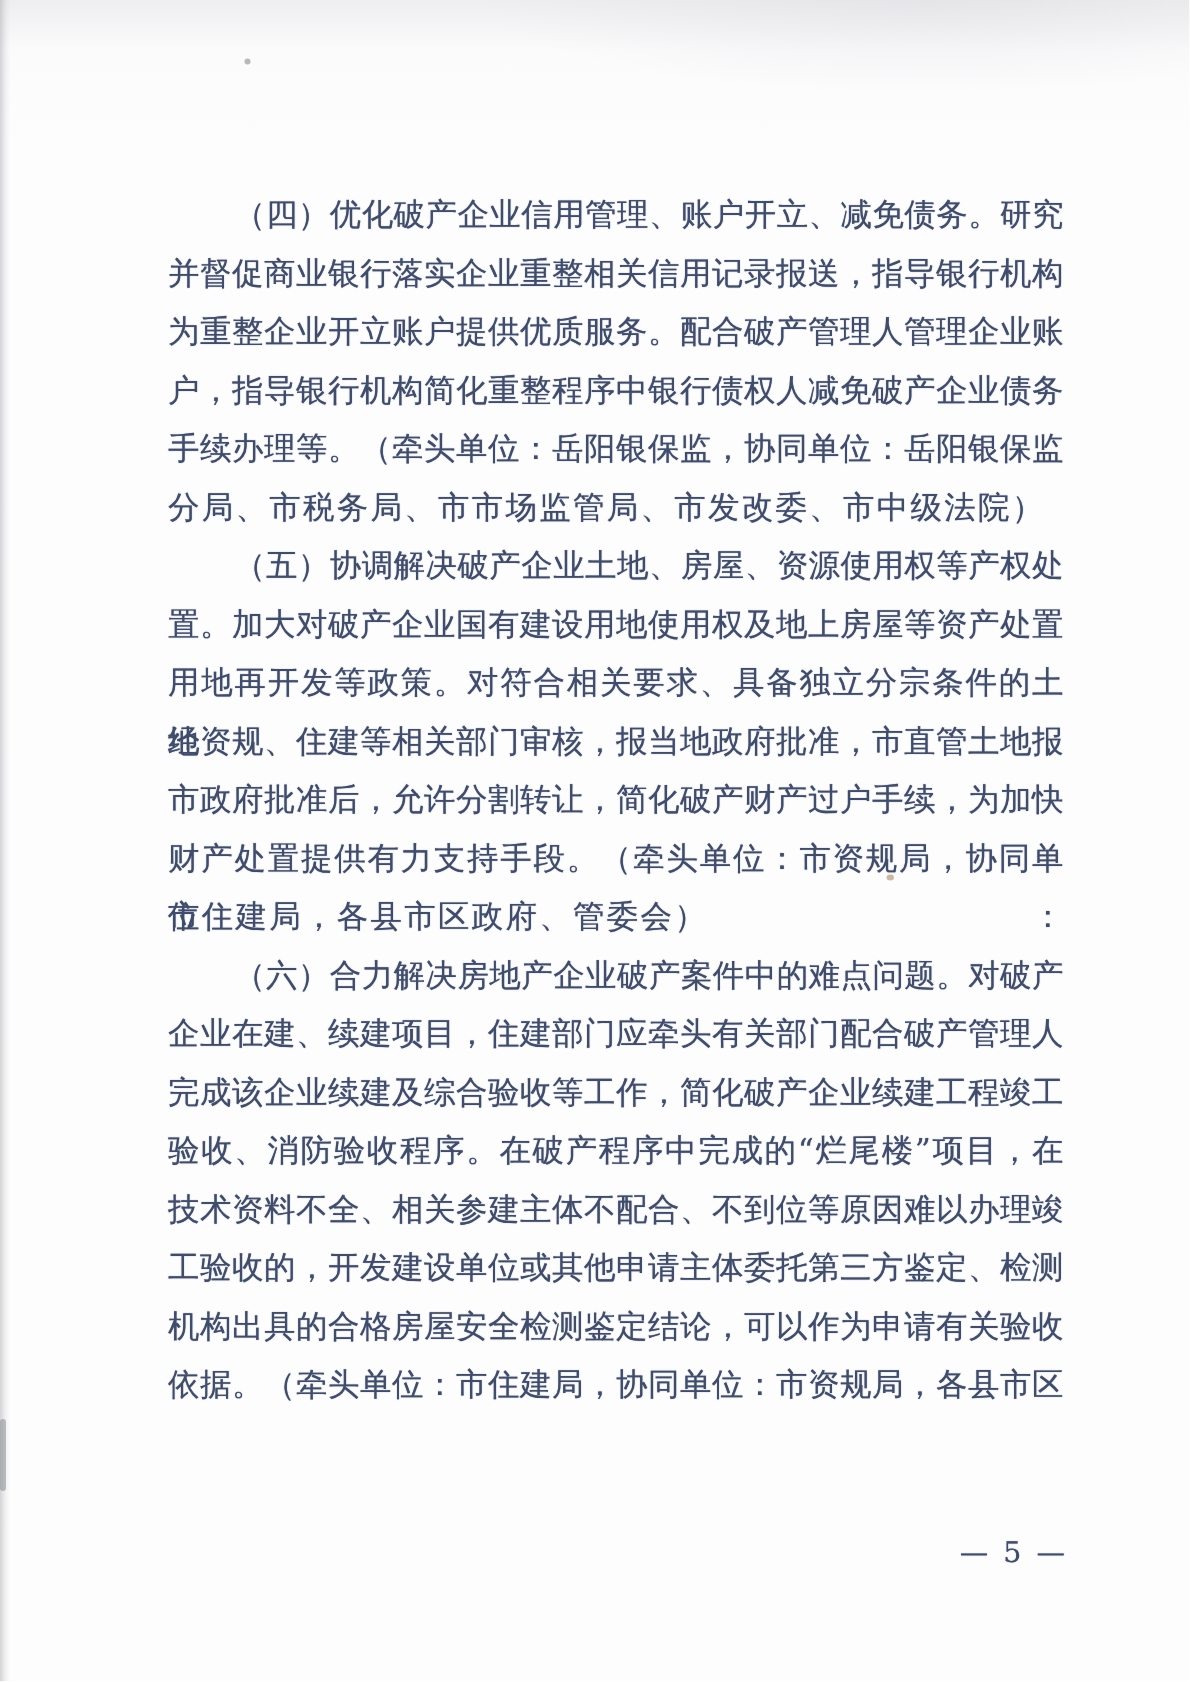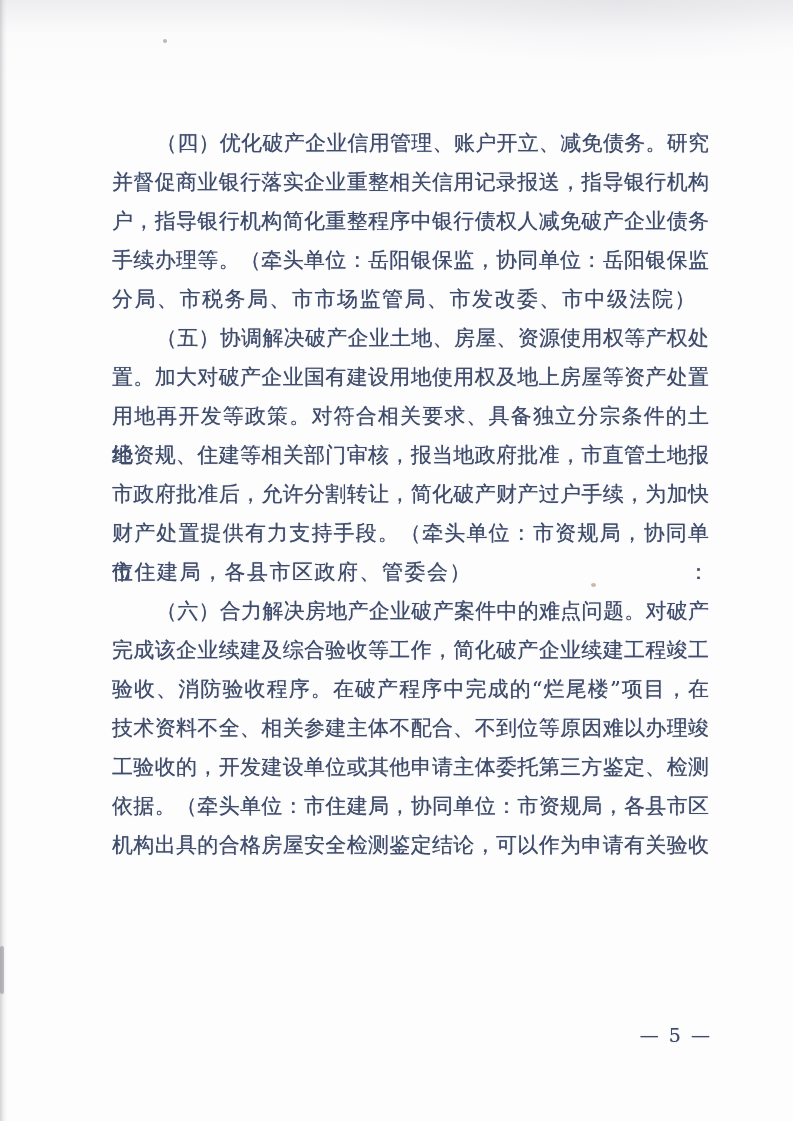--- a/index.html
+++ b/index.html
@@ -89,33 +89,35 @@
 
 <div class="page">
   <div class="scan-edge-left"></div>
   <div class="scan-edge-blotch"></div>
   <div class="speck-gray"></div>
   <div class="speck-tan"></div>
 
   <div class="textblock">
     <div class="line indent">（四）优化破产企业信用管理、账户开立、减免债务。研究</div>
     <div class="line">并督促商业银行落实企业重整相关信用记录报送，指导银行机构</div>
+    <div class="line">为重整企业开立账户提供优质服务。配合破产管理人管理企业账</div>
     <div class="line">户，指导银行机构简化重整程序中银行债权人减免破产企业债务</div>
     <div class="line">手续办理等。（牵头单位：岳阳银保监，协同单位：岳阳银保监</div>
     <div class="line para-end">分局、市税务局、市市场监管局、市发改委、市中级法院）</div>
     <div class="line indent">（五）协调解决破产企业土地、房屋、资源使用权等产权处</div>
     <div class="line">置。加大对破产企业国有建设用地使用权及地上房屋等资产处置</div>
     <div class="line">用地再开发等政策。对符合相关要求、具备独立分宗条件的土地，</div>
     <div class="line">经资规、住建等相关部门审核，报当地政府批准，市直管土地报</div>
     <div class="line">市政府批准后，允许分割转让，简化破产财产过户手续，为加快</div>
     <div class="line">财产处置提供有力支持手段。（牵头单位：市资规局，协同单位：</div>
     <div class="line para-end">市住建局，各县市区政府、管委会）</div>
     <div class="line indent">（六）合力解决房地产企业破产案件中的难点问题。对破产</div>
+    <div class="line">企业在建、续建项目，住建部门应牵头有关部门配合破产管理人</div>
     <div class="line">完成该企业续建及综合验收等工作，简化破产企业续建工程竣工</div>
     <div class="line">验收、消防验收程序。在破产程序中完成的“烂尾楼”项目，在</div>
     <div class="line">技术资料不全、相关参建主体不配合、不到位等原因难以办理竣</div>
     <div class="line">工验收的，开发建设单位或其他申请主体委托第三方鉴定、检测</div>
+    <div class="line">机构出具的合格房屋安全检测鉴定结论，可以作为申请有关验收</div>
     <div class="line">依据。（牵头单位：市住建局，协同单位：市资规局，各县市区</div>
-    <div class="line">机构出具的合格房屋安全检测鉴定结论，可以作为申请有关验收</div>
   </div>
 
   <div class="page-number">— 5 —</div>
 </div>
 
 </body></html>

